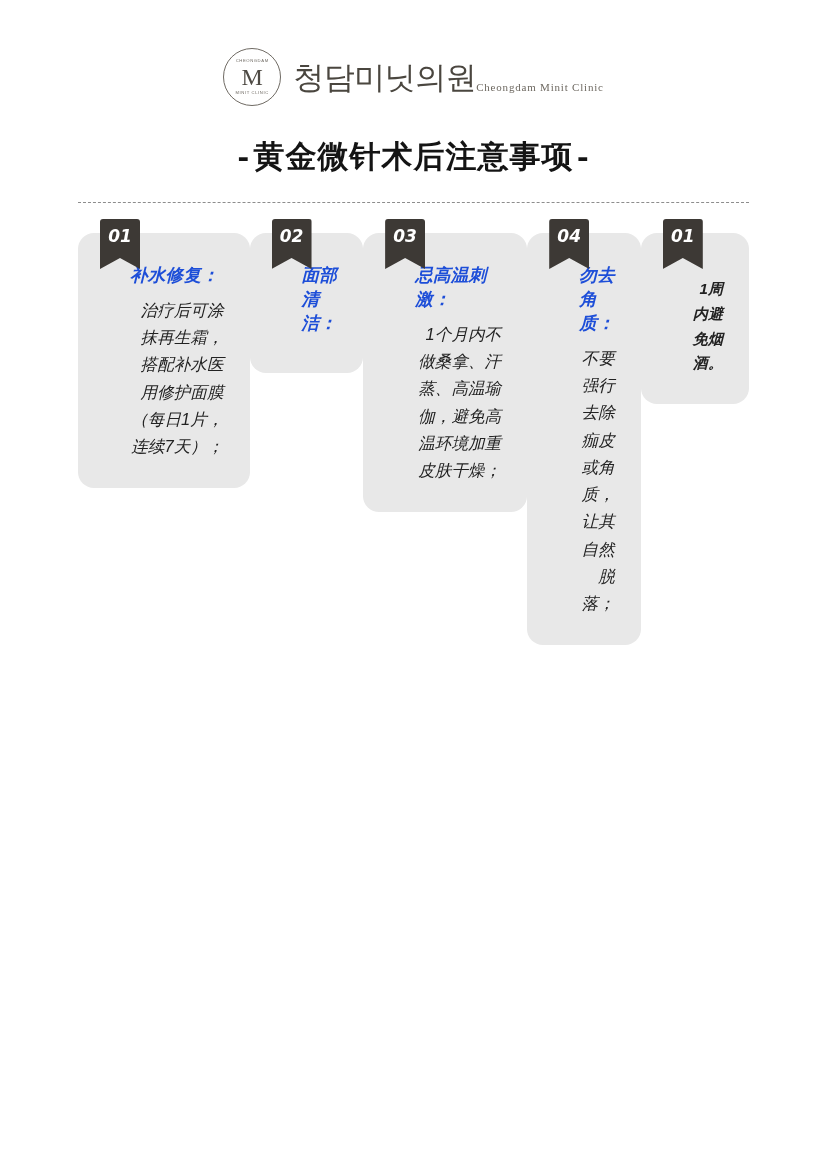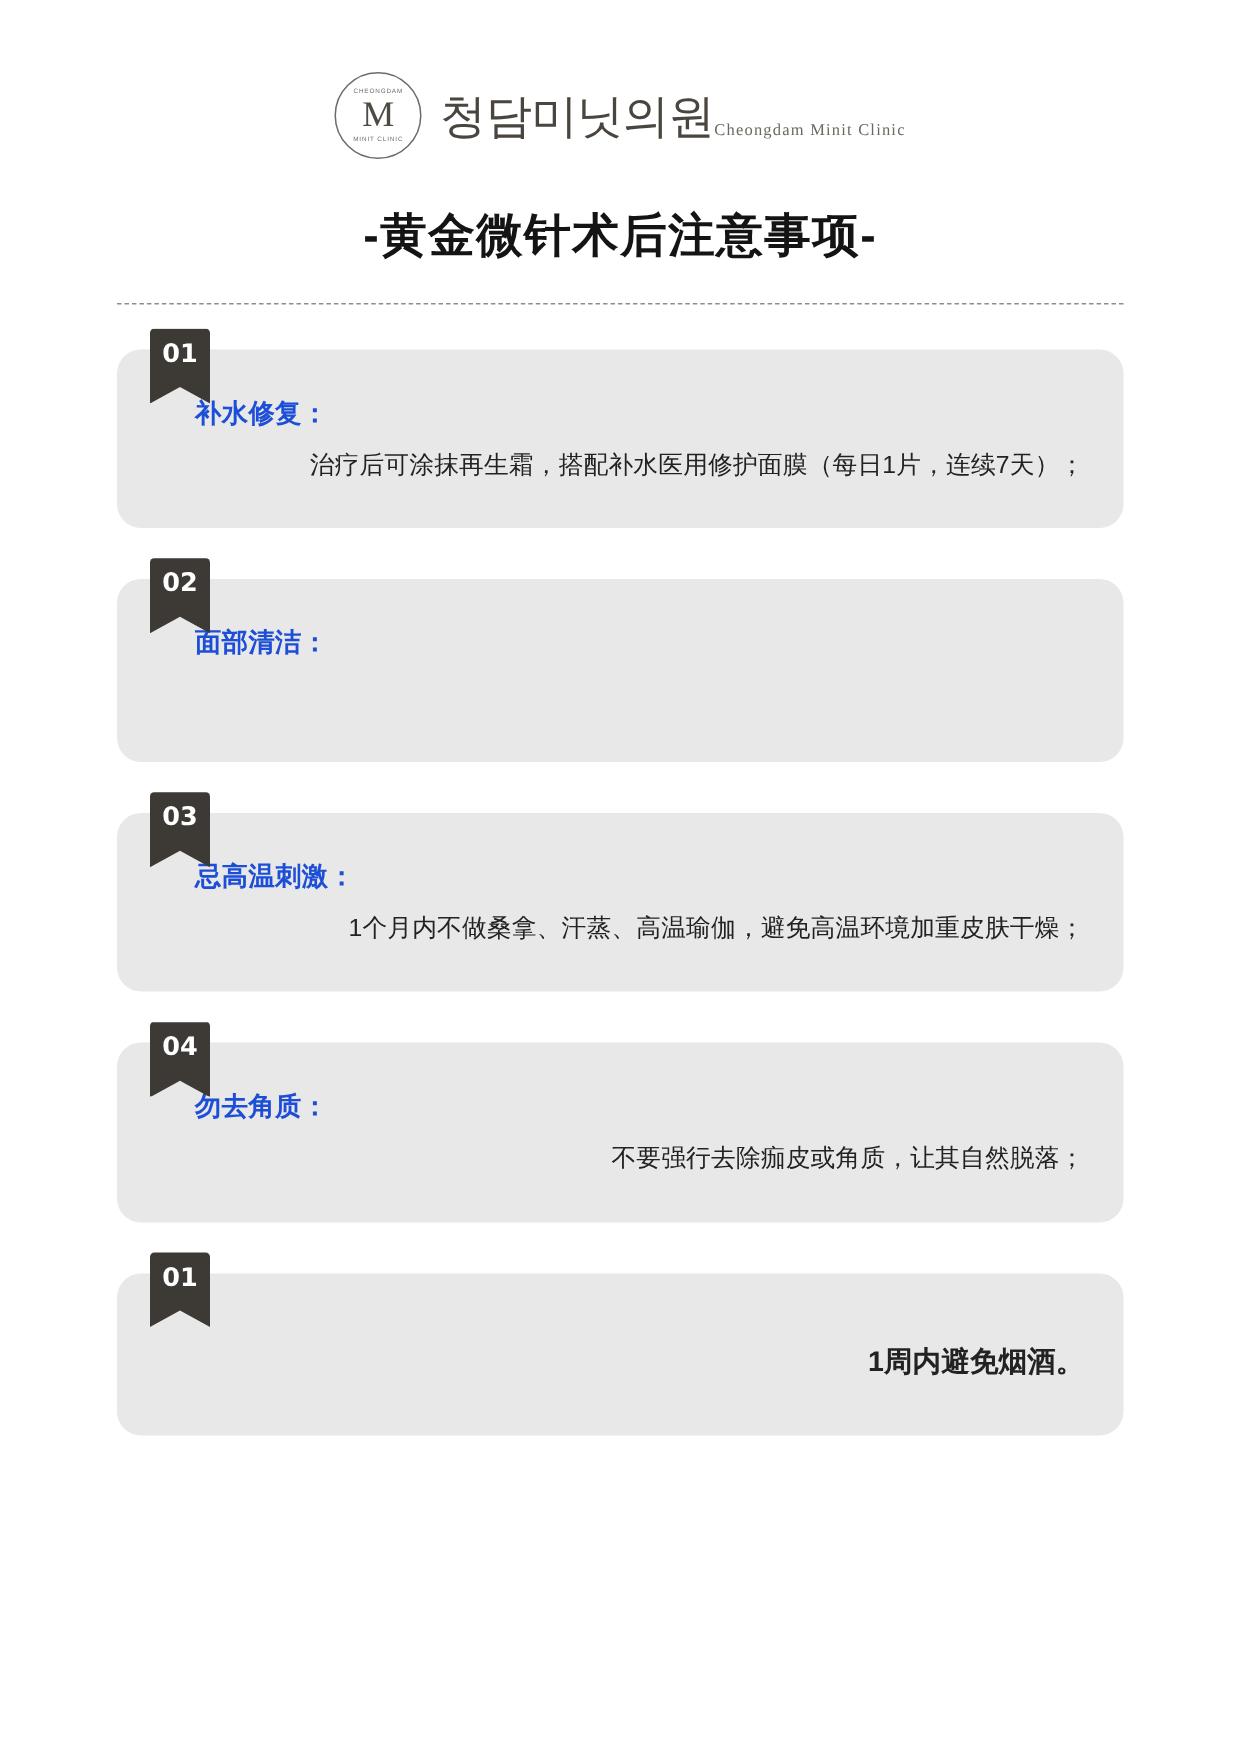--- a/index.html
+++ b/index.html
@@ -78,34 +78,35 @@
   }
 
   
   .doc-title {
     text-align: center;
     margin-top: 30px;
     font-size: 31px;
     font-weight: bold;
     color: #141414;
     letter-spacing: 1px;
-    font-family: Liberation Sans, sans-serif;
+    font-family: Liberation Mono, monospace;
   }
 
   .divider {
     margin: 24px 78px 0 78px;
     border-top: 1.6px dashed #8d8d8d;
     height: 0;
   }
 
   
   .cards {
     margin: 30px 78px 0 78px;
     display: flex;
-    flex-direction: column;
+    flex-direction: row;
+    font-style: italic;
   }
   .card-wrap {
     position: relative;
     margin-bottom: 34px;
   }
   .card {
     background: #e8e8e8;
     border-radius: 16px;
     padding: 30px 26px 28px 52px;
     min-height: 104px;
@@ -138,21 +139,21 @@
   .card-body {
     font-size: 16.5px;
     line-height: 1.65;
     color: #222222;
     letter-spacing: 0.1px;
     margin: 0;
     text-align: right;
   }
   .card-body.only {
     font-weight: bold;
-    font-size: 19px;
+    font-size: 15px;
   }
 
   
   .card-wrap[data-idx="0"] .card { min-height: 100px; }
   .card-wrap[data-idx="1"] .card { min-height: 122px; }
   .card-wrap[data-idx="2"] .card { min-height: 100px; }
   .card-wrap[data-idx="3"] .card { min-height: 100px; }
   .card-wrap[data-idx="4"] .card { min-height: 108px; padding-top: 44px; }
 </style>
 </head>

